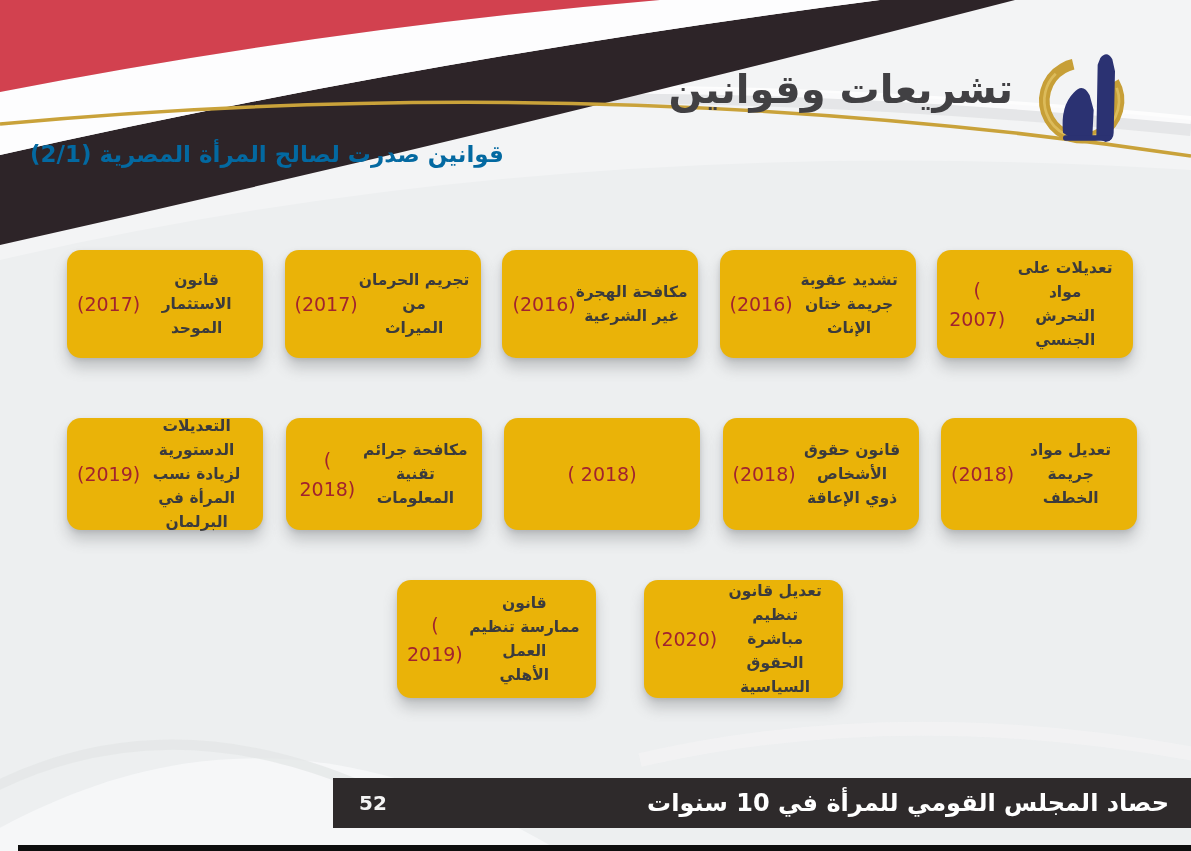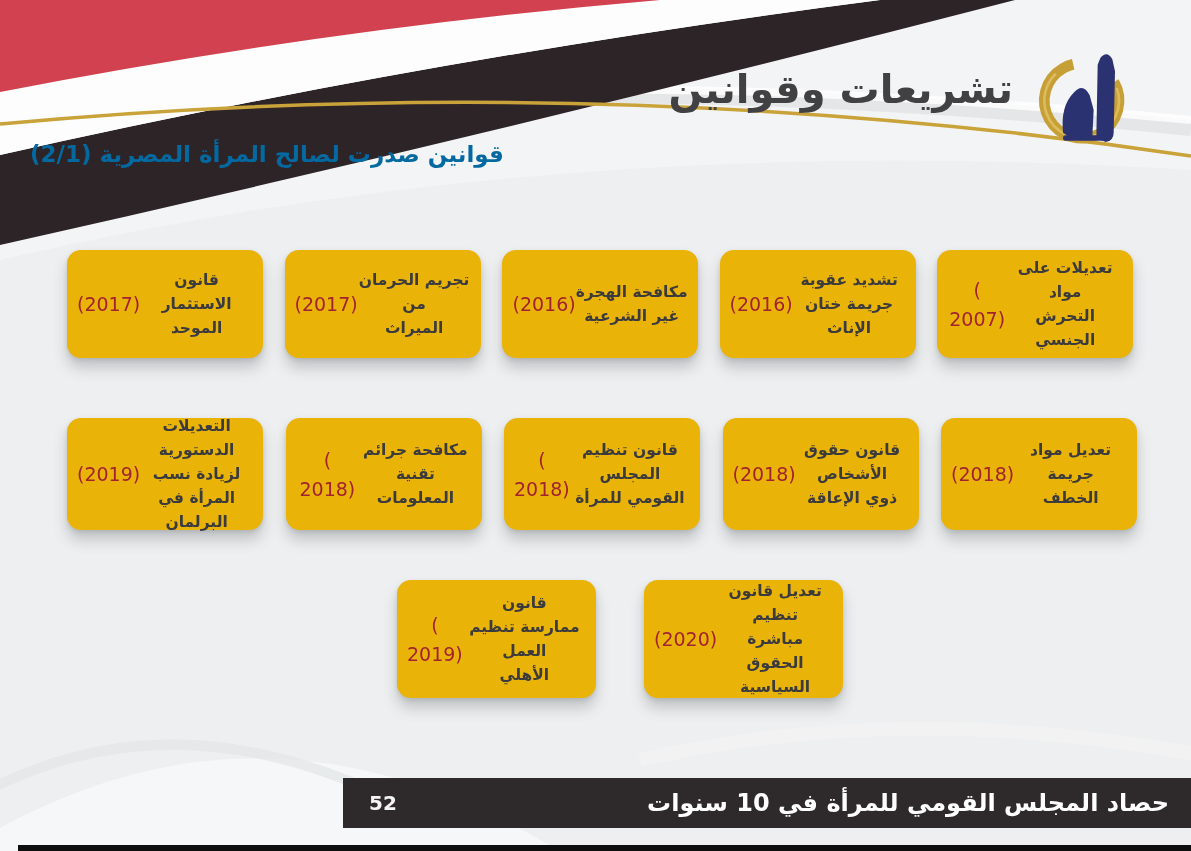--- a/index.html
+++ b/index.html
@@ -36,21 +36,21 @@
   .law-card .title{
     direction:rtl;white-space:pre-line;font-size:15.5px;font-weight:700;
     color:#3b3b3d;line-height:1.55;
   }
   .law-card .year{
     direction:ltr;unicode-bidi:embed;font-size:19px;font-weight:400;
     color:#a1232f;line-height:1.5;margin-top:1px;
   }
   
   .footer-bar{
-    position:absolute;left:343px;right:0;top:778px;height:50px;
+    position:absolute;left:333px;right:0;top:778px;height:50px;
     background:#2e2a2b;display:flex;align-items:center;
   }
   .footer-page{
     position:absolute;left:26px;top:0;height:100%;display:flex;align-items:center;
     color:#f4f4f4;font-size:20px;font-weight:700;
   }
   .footer-caption{
     position:absolute;right:22px;top:0;height:100%;display:flex;align-items:center;
     direction:rtl;color:#ffffff;font-size:24px;font-weight:700;white-space:nowrap;
   }
@@ -126,22 +126,20 @@
     <div class="title">تعديل مواد جريمة
 الخطف</div>
     <div class="year">(2018)</div>
   </div>
   <div class="law-card">
     <div class="title">قانون حقوق الأشخاص
 ذوي الإعاقة</div>
     <div class="year">(2018)</div>
   </div>
   <div class="law-card">
-    <div class="title">قانون تنظيم المجلس
-القومي للمرأة</div>
     <div class="year">( 2018)</div>
   </div>
   <div class="law-card">
     <div class="title">مكافحة جرائم
 تقنية المعلومات</div>
     <div class="year">( 2018)</div>
   </div>
   <div class="law-card">
     <div class="title">التعديلات الدستورية
 لزيادة نسب المرأة في

